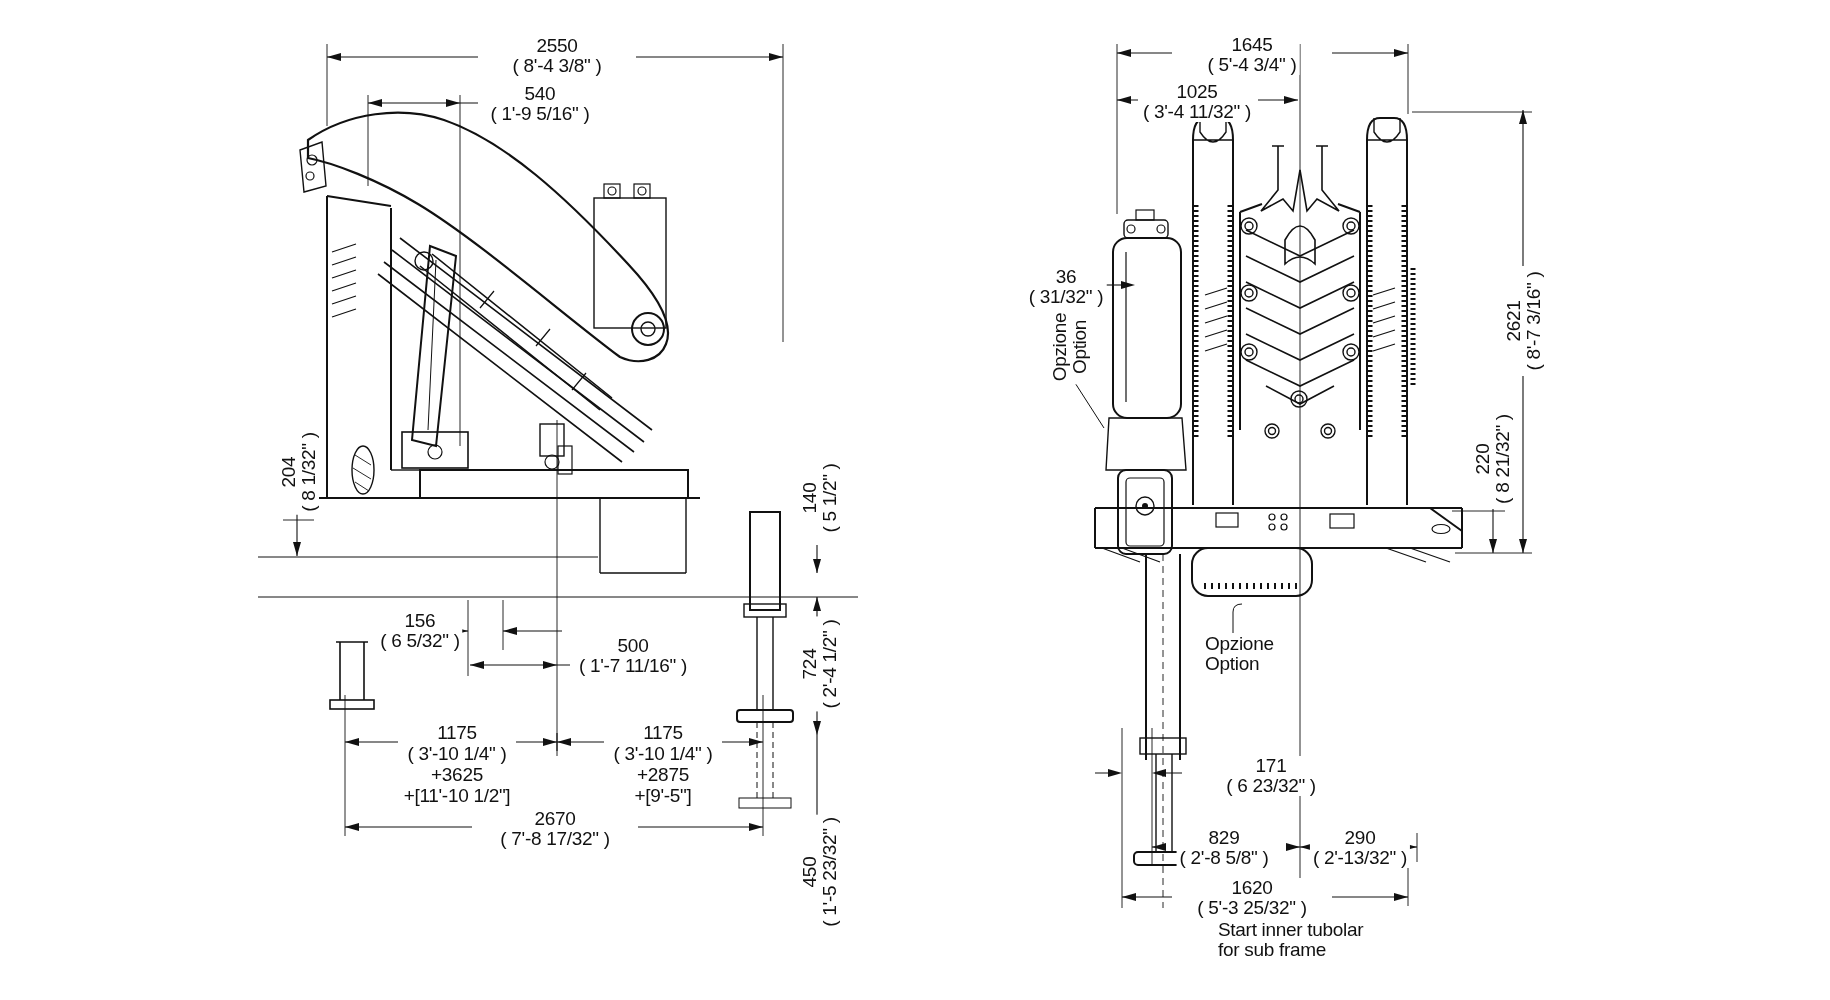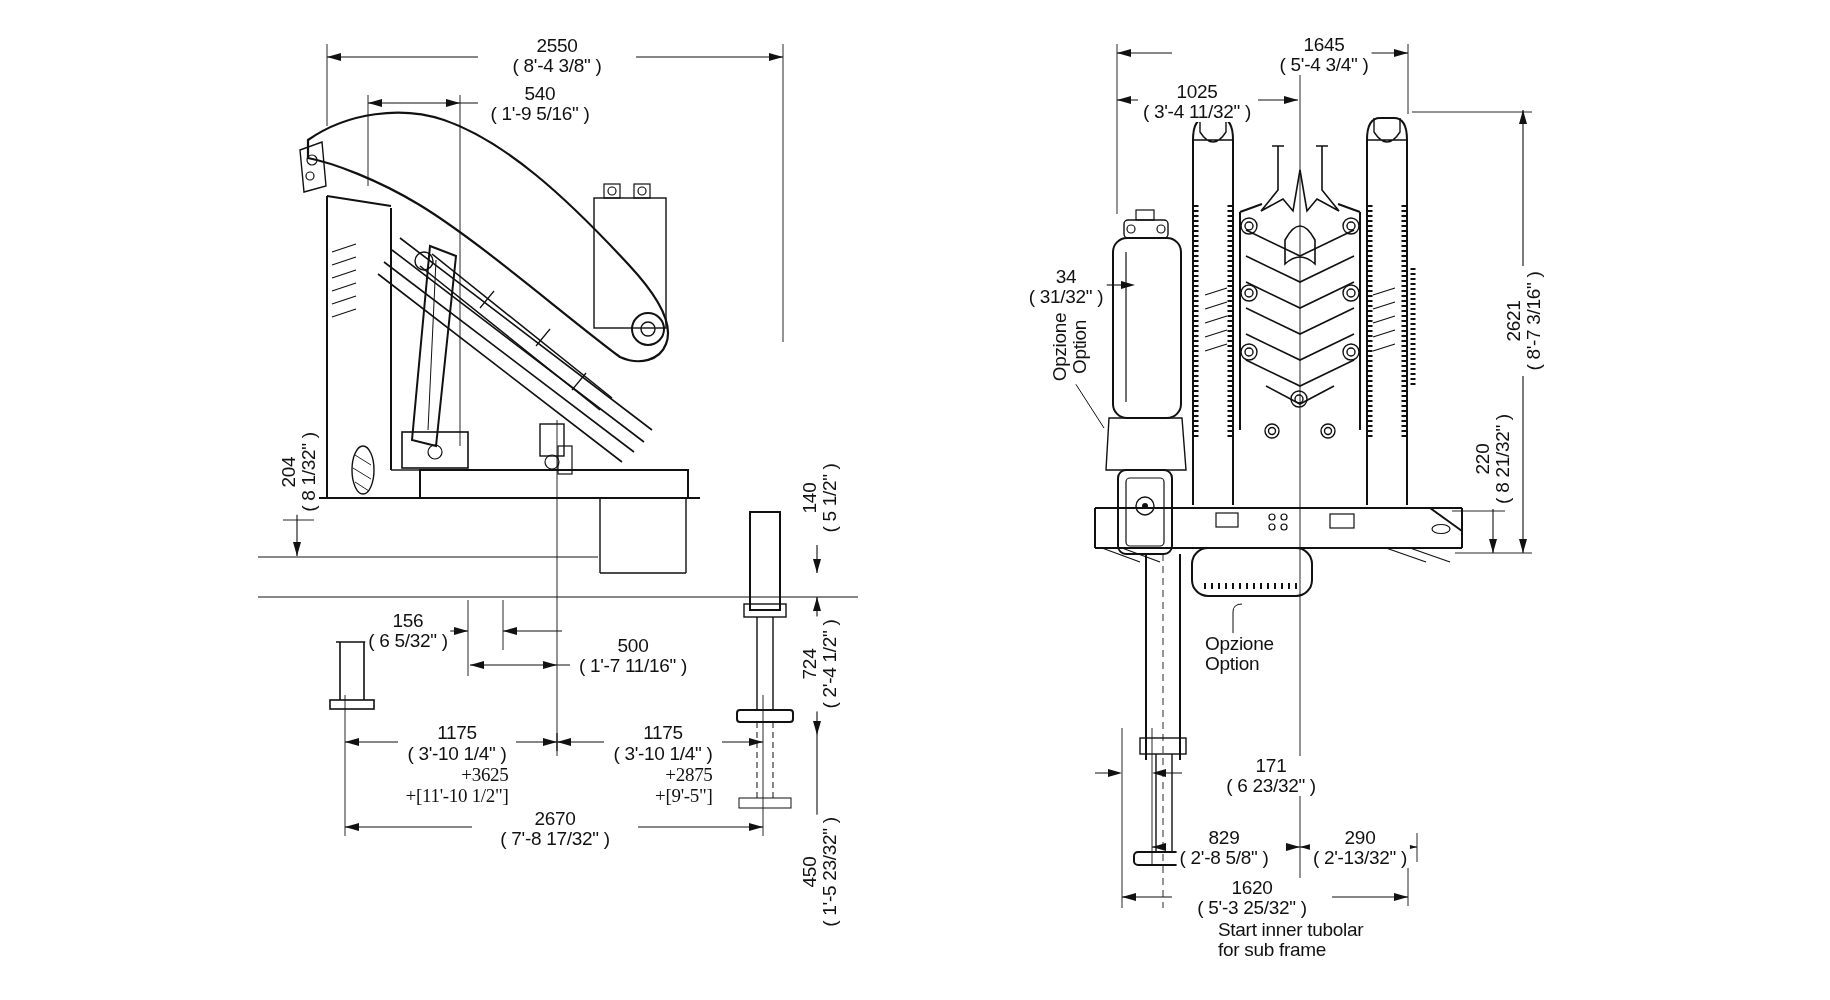--- a/index.html
+++ b/index.html
@@ -12,21 +12,21 @@
   .f{fill:#111;stroke:none}
   .dot{stroke-width:5;stroke-dasharray:2 3}
   .dash{stroke-dasharray:6 4}
   .dashl{stroke-dasharray:7 5;stroke-width:0.9}
   .perf{stroke-width:6;stroke-dasharray:2 5}
   .lbl{position:absolute;font-size:19px;line-height:20px;letter-spacing:-0.3px;
        text-align:center;background:#fff;padding:0 3px;white-space:nowrap;
        transform:translate(-50%,-50%);}
   .lbl.v{transform:translate(-50%,-50%) rotate(-90deg);}
   .lbl.tl{transform:none;text-align:left;}
-  .lbl .plus{text-align:right;font-family:Liberation Serif, serif;}
+  .lbl .plus{text-align:center;}
   .lbl.four{line-height:21px;}
 </style>
 </head>
 <body>
 
 <div class="stage">
 
 <svg width="1830" height="1000" viewBox="0 0 1830 1000">
 
   <g>
@@ -237,21 +237,21 @@
     <div>( 1'-9 5/16" )</div>
   </div>
   <div class="lbl v" style="left:299px;top:472px">
     <div>204</div>
     <div>( 8 1/32" )</div>
   </div>
   <div class="lbl v" style="left:820px;top:498px">
     <div>140</div>
     <div>( 5 1/2" )</div>
   </div>
-  <div class="lbl" style="left:408px;top:631px">
+  <div class="lbl" style="left:420px;top:631px">
     <div>156</div>
     <div>( 6 5/32" )</div>
   </div>
   <div class="lbl" style="left:633px;top:656px">
     <div>500</div>
     <div>( 1'-7 11/16" )</div>
   </div>
   <div class="lbl v" style="left:820px;top:664px">
     <div>724</div>
     <div>( 2'-4 1/2" )</div>
@@ -270,30 +270,30 @@
   </div>
   <div class="lbl" style="left:555px;top:829px">
     <div>2670</div>
     <div>( 7'-8 17/32" )</div>
   </div>
   <div class="lbl v" style="left:820px;top:872px">
     <div>450</div>
     <div>( 1'-5 23/32" )</div>
   </div>
 
-  <div class="lbl" style="left:1324px;top:55px">
+  <div class="lbl" style="left:1252px;top:55px">
     <div>1645</div>
     <div>( 5'-4 3/4" )</div>
   </div>
   <div class="lbl" style="left:1197px;top:102px">
     <div>1025</div>
     <div>( 3'-4 11/32" )</div>
   </div>
   <div class="lbl" style="left:1066px;top:287px">
-    <div>34</div>
+    <div>36</div>
     <div>( 31/32" )</div>
   </div>
   <div class="lbl v" style="left:1070px;top:347px">
     <div>Opzione</div>
     <div>Option</div>
   </div>
   <div class="lbl v" style="left:1524px;top:321px">
     <div>2621</div>
     <div>( 8'-7 3/16" )</div>
   </div>

